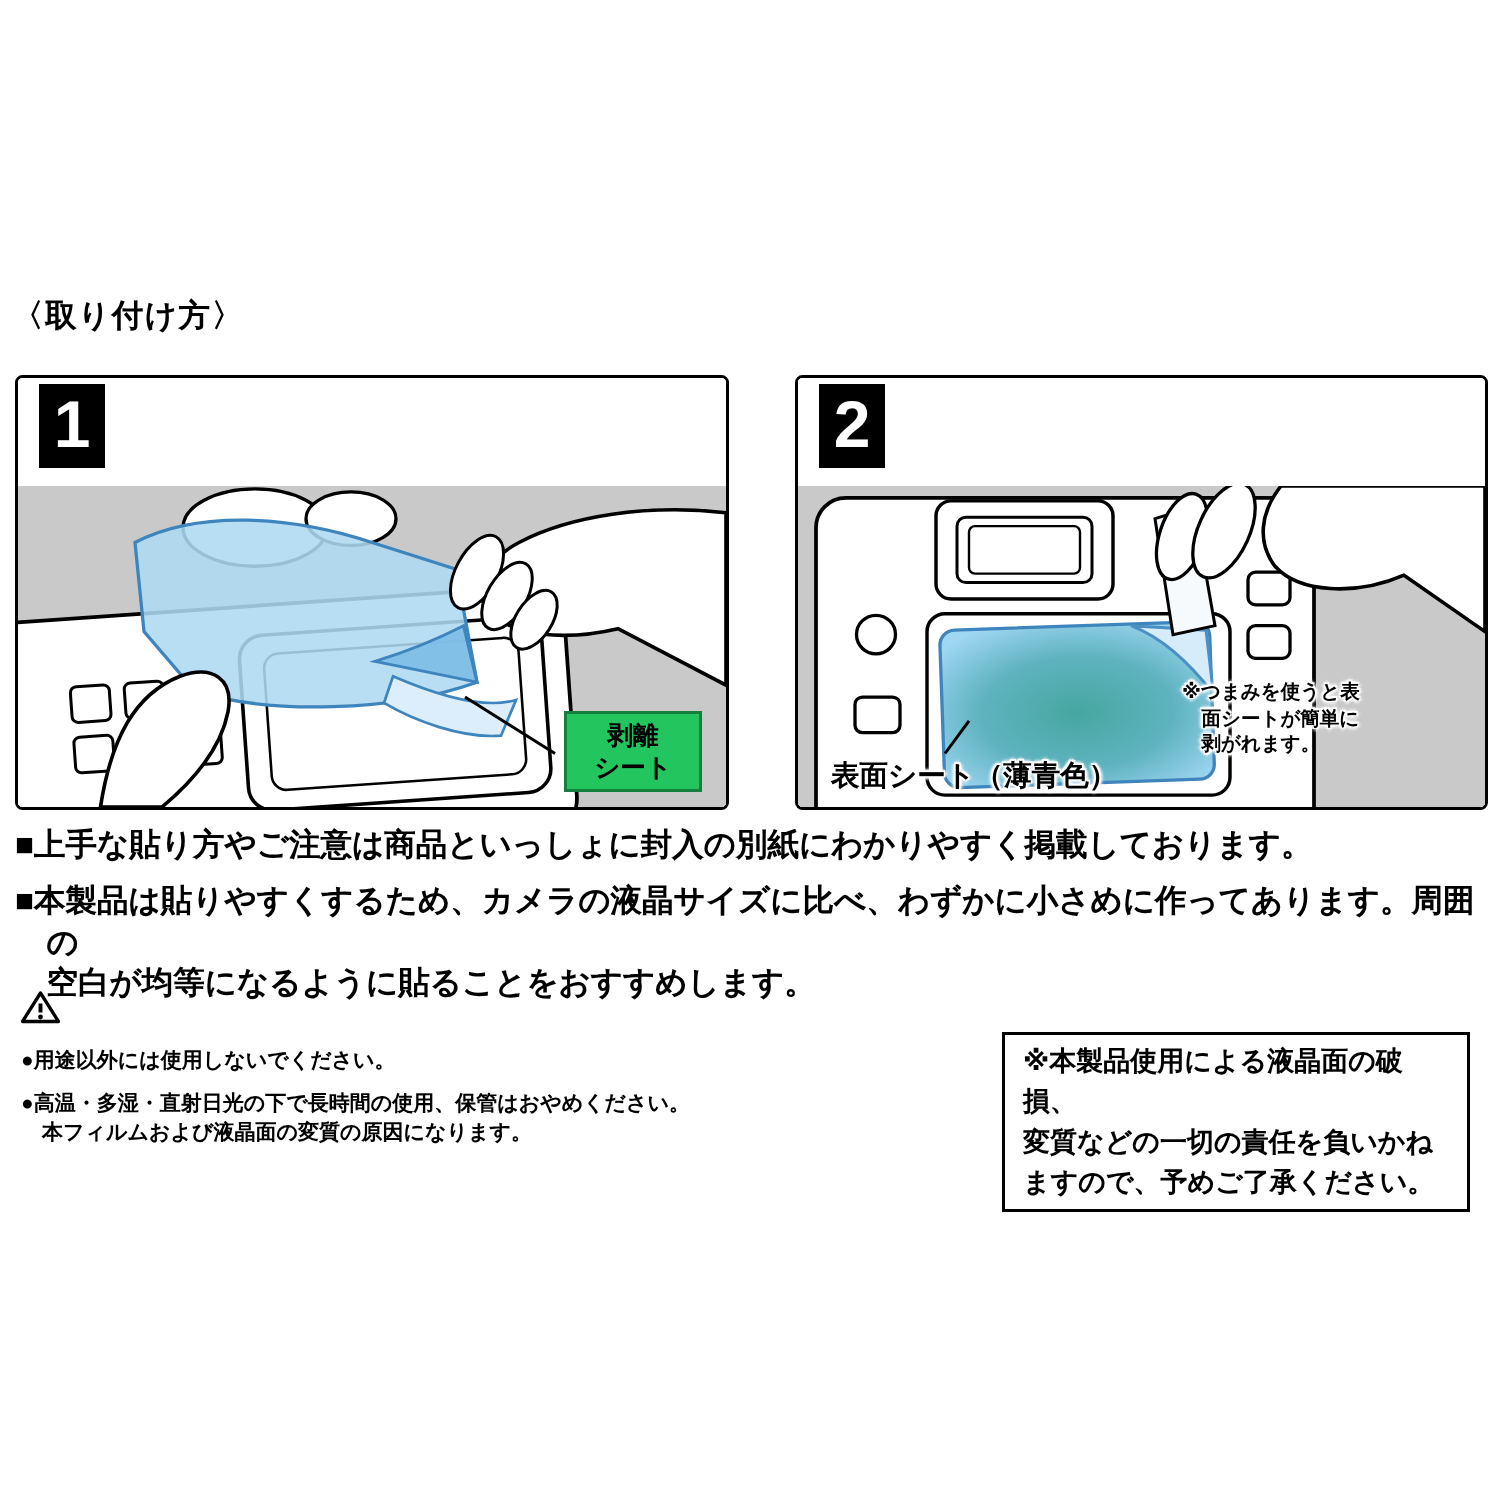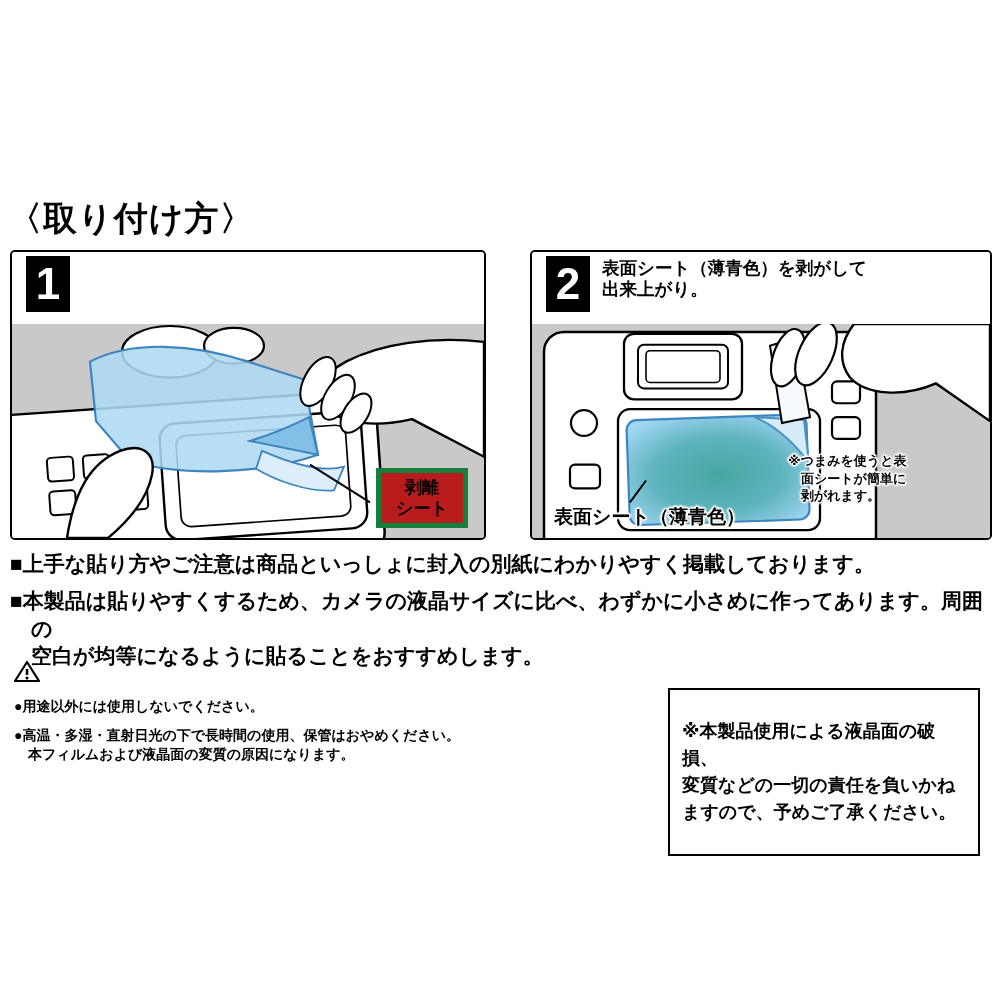--- a/index.html
+++ b/index.html
@@ -3,21 +3,21 @@
 <meta charset="utf-8">
 <style>
   * { margin:0; padding:0; box-sizing:border-box; }
   html,body { background:#ffffff; }
   .sheet {
     position:relative; width:1000px; height:1000px; background:#fff; color:#000;
     font-family:"Liberation Sans","DejaVu Sans",sans-serif; overflow:hidden;
   }
   .title {
     position:absolute; left:8px; top:196px;
-    font-size:34px; font-weight:700; letter-spacing:1px;
+    font-size:21px; font-weight:700; letter-spacing:1px;
   }
   .panel {
     position:absolute; top:250px; height:290px; background:#fff;
     border:2.5px solid #000; border-radius:5px; overflow:hidden;
   }
   .panel1 { left:10px;  width:476px; }
   .panel2 { left:530px; width:462px; }
   .panel-head { position:absolute; top:0; left:0; right:0; height:72px; display:flex; align-items:flex-start; background:#fff; }
   .step-num {
     width:44px; height:56px; margin:4px 0 0 14px; background:#000; color:#fff;
@@ -25,21 +25,21 @@
     flex:0 0 auto;
   }
   .step-text {
     margin:6px 8px 0 12px; font-size:17.5px; font-weight:700; line-height:1.22;
     white-space:pre-line;
   }
   .illus { position:absolute; left:0; right:0; bottom:0; top:72px; background:#c9c9c9; }
   .illus svg { position:absolute; left:0; top:0; width:100%; height:100%; }
   .label-box {
     position:absolute; right:16px; bottom:10px; width:92px; padding:4px 2px;
-    background:#b91c1c; border:5px solid #15803d; text-align:center;
+    background:#22c55e; border:2px solid #15803d; text-align:center;
     font-size:17px; font-weight:700; line-height:1.25; white-space:pre-line;
   }
   .halo {
     text-shadow:-1px -1px 0 #fff, 1px -1px 0 #fff, -1px 1px 0 #fff, 1px 1px 0 #fff,
                 0 2px 2px #fff, 0 -2px 2px #fff, 2px 0 2px #fff, -2px 0 2px #fff;
   }
   .surface-label {
     position:absolute; left:22px; bottom:8px; font-size:19px; font-weight:700; white-space:nowrap;
   }
   .tab-note {
@@ -49,21 +49,21 @@
   }
   .notes { position:absolute; left:10px; top:550px; width:984px; font-size:21px; font-weight:600; line-height:1.3; }
   .hang { padding-left:1em; text-indent:-1em; white-space:pre-line; }
   .notes p + p { margin-top:10px; }
   .caution { position:absolute; left:14px; top:660px; width:648px; }
   .caution-head { display:flex; align-items:center; gap:8px; font-size:22px; font-weight:700; margin-bottom:14px; }
   .warn-icon { width:26px; height:23px; flex:0 0 auto; }
   .c-item { font-size:14px; font-weight:600; line-height:1.35; margin-bottom:10px; }
   .disclaimer-box {
     position:absolute; left:668px; top:688px; width:312px;
-    border:2px solid #000; padding:28px 12px; background:#fff;
+    border:2px solid #000; padding:4px 12px; background:#fff;
   }
   .disclaimer-box p { font-size:18px; font-weight:600; line-height:1.5; white-space:pre-line; }
 </style>
 </head>
 <body>
 
 <div class="sheet">
 
   <h1 class="title">〈取り付け方〉</h1>
 
@@ -104,22 +104,20 @@
         <path d="M 298 142 L 358 180" stroke="#000" stroke-width="2" fill="none"></path>
       </svg>
       <div class="label-box">剥離
 シート</div>
     </div>
   </section>
 
   <section class="panel panel2">
     <div class="panel-head">
       <div class="step-num">2</div>
-      <div class="step-text">表面シート（薄青色）を剥がして
-出来上がり。</div>
     </div>
     <div class="illus">
       <svg viewBox="0 0 458 216" preserveAspectRatio="none">
         <defs>
           <radialGradient id="filmGrad" cx="50%" cy="55%" r="65%">
             <stop offset="0%" stop-color="#45a79f"></stop>
             <stop offset="55%" stop-color="#5fb3c0"></stop>
             <stop offset="100%" stop-color="#9fd6f2"></stop>
           </radialGradient>
         </defs>

